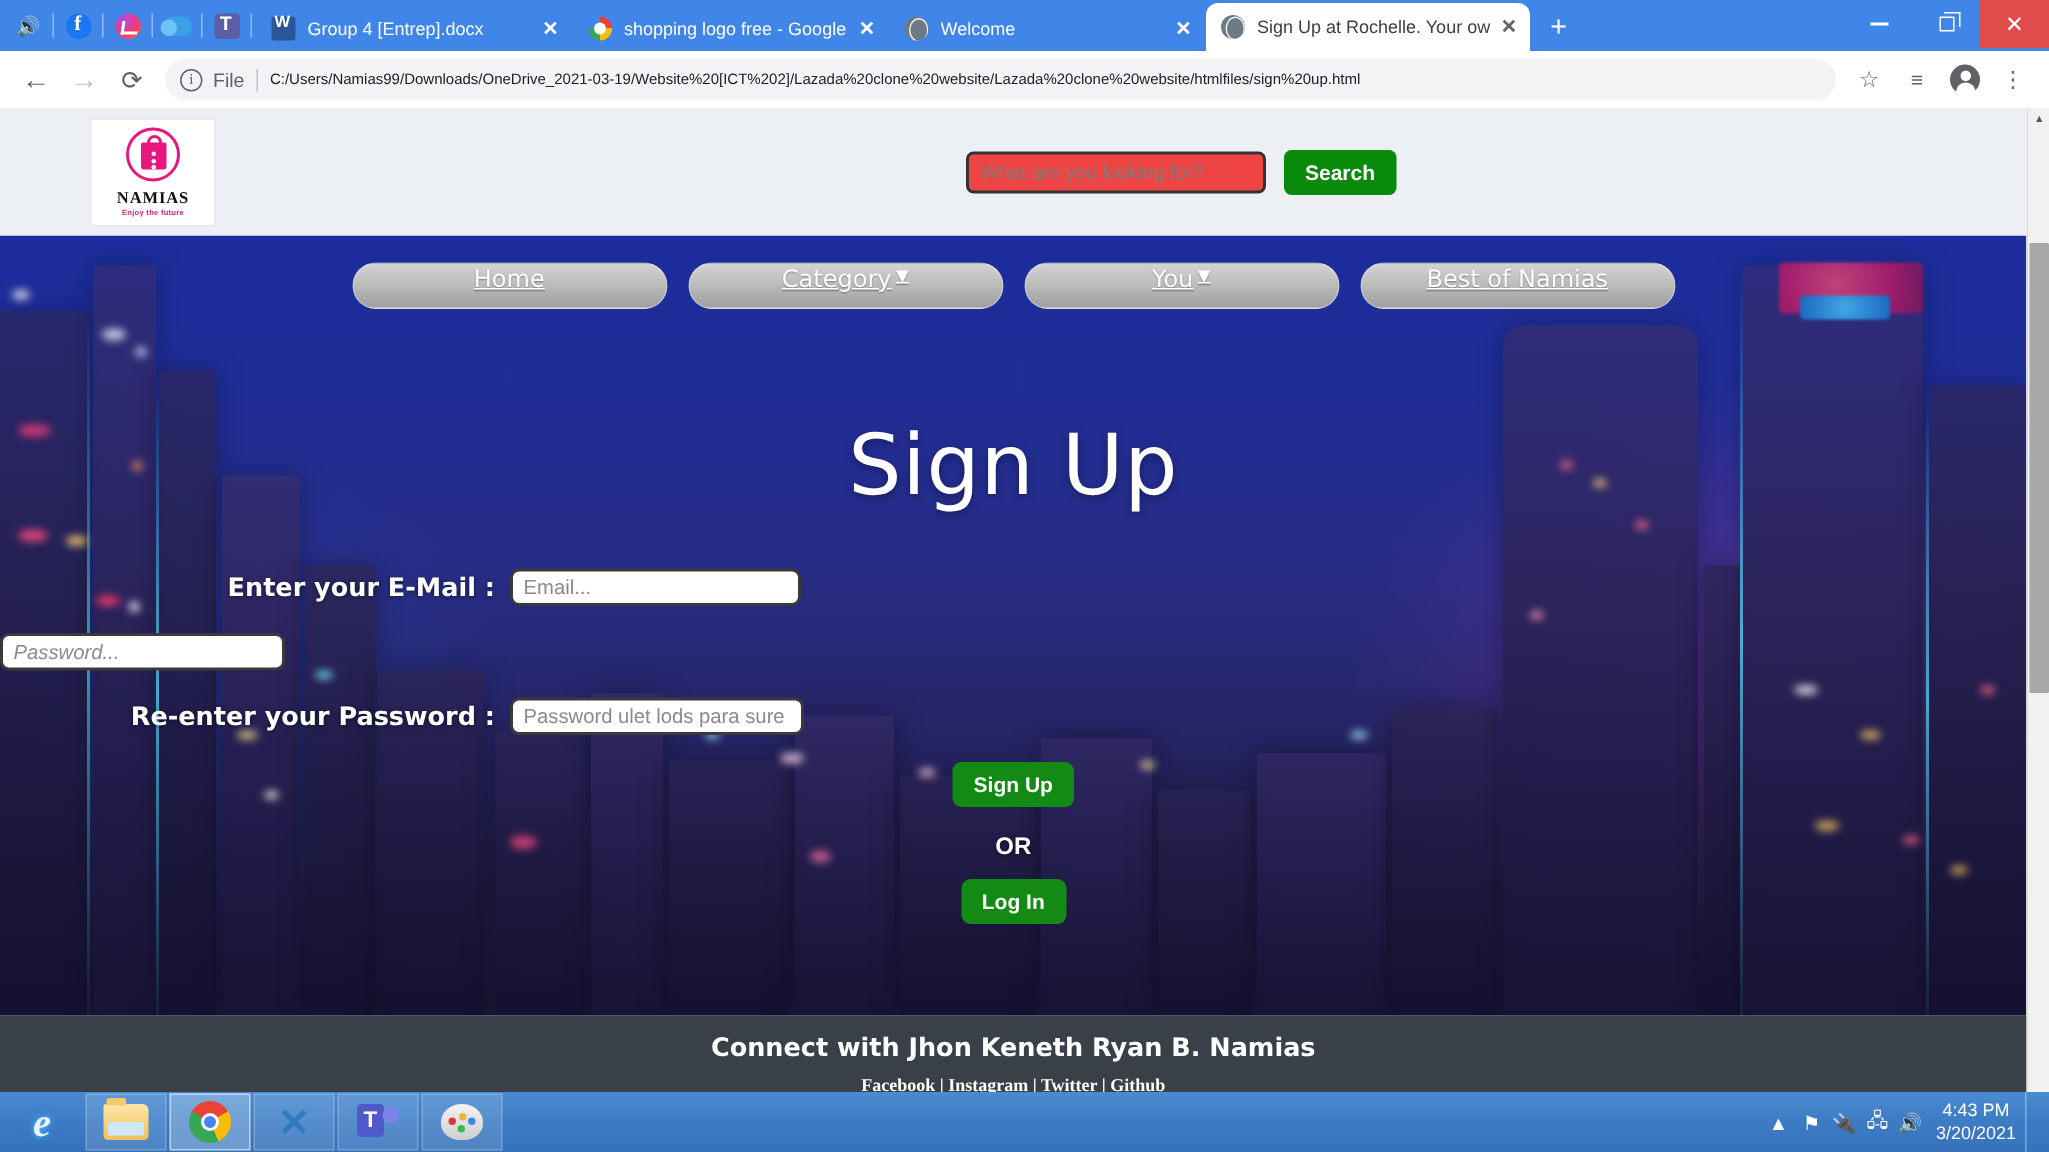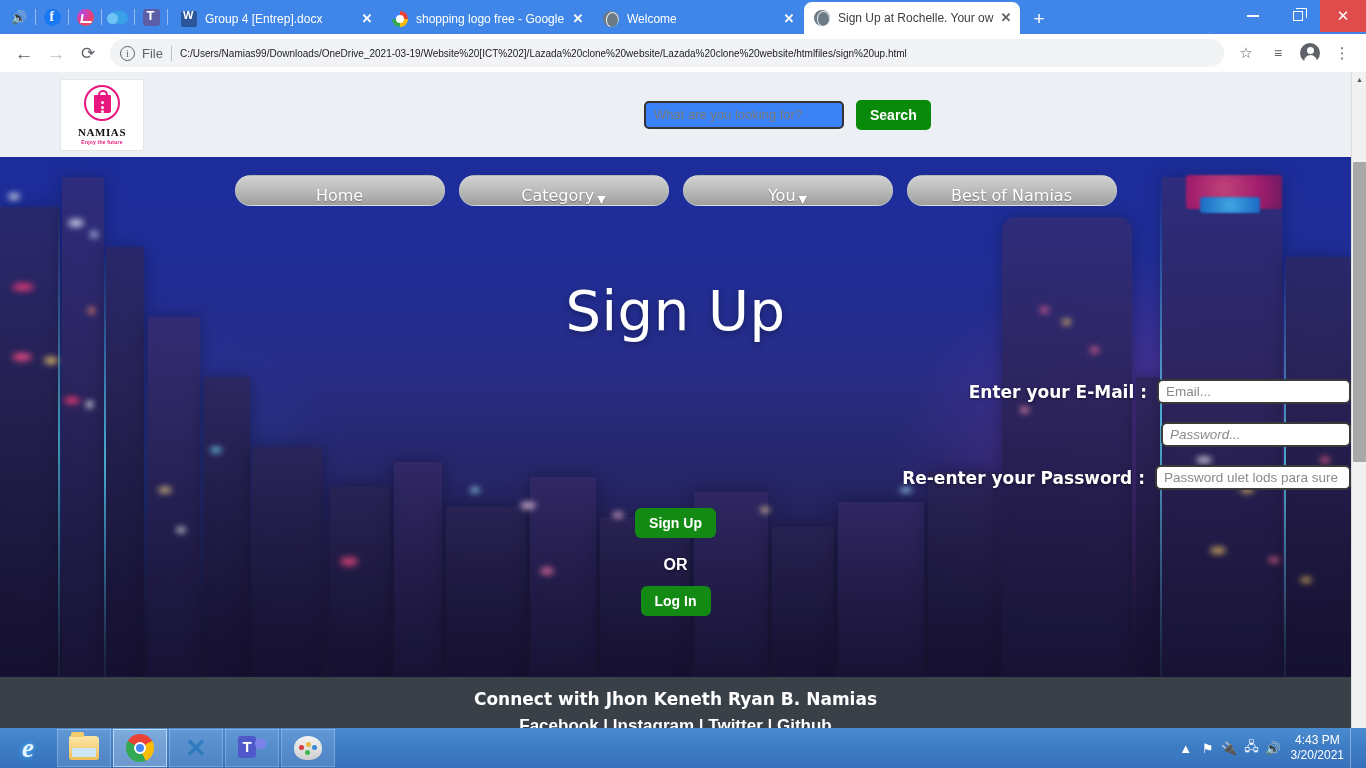--- a/index.html
+++ b/index.html
@@ -123,21 +123,21 @@
     border:2px solid #e8167f; border-bottom:none; border-radius:6px 6px 0 0;
   }
   .logo-dots { position:absolute; left:17px; top:15px; }
   .logo-dots i { display:block; width:3px; height:3px; border-radius:50%; background:#fff; margin:1.5px 0 1.5px 2px; }
   .logo-name { font-size:11px; font-weight:bold; letter-spacing:.6px; color:#111; font-family:"Liberation Serif", serif; margin-top:1px; }
   .logo-tag { font-size:5px; font-weight:bold; color:#e8167f; letter-spacing:.2px; margin-top:1px; }
 
   .search-wrap { display:flex; align-items:center; margin-left:500px; }
   .search-input {
     width:200px; height:28px; border:2px solid #333; border-radius:5px;
-    background:#3b82f6; font-size:13px; padding:0 8px; color:#333;
+    background:#ef4444; font-size:13px; padding:0 8px; color:#333;
     font-family:"Liberation Sans", sans-serif; outline:none;
   }
   .search-input::placeholder { color:#7a7a7a; }
   .search-btn {
     margin-left:12px; height:30px; padding:0 14px; background:#0a8a0a; color:#fff;
     border:none; border-radius:5px; font-size:14px; font-weight:bold; cursor:pointer;
     font-family:"Liberation Sans", sans-serif;
   }
 
   
@@ -164,37 +164,38 @@
   .hero-veil { position:absolute; inset:0; background:linear-gradient(180deg, rgba(25,40,150,.30), rgba(20,25,90,.12) 45%, rgba(10,10,40,.35)); }
 
   
   .navbar {
     position:relative; z-index:4; display:flex; justify-content:center;
     gap:14px; padding-top:18px;
   }
   .nav-btn {
     width:210px; height:31px; border-radius:17px;
     background:linear-gradient(180deg,#d2d2d2 0%, #bdbdbd 45%, #9e9e9e 100%);
-    display:flex; align-items:flex-end; justify-content:center;
+    display:flex; align-items:flex-start; justify-content:center;
     color:#fff; font-size:16px; cursor:pointer;
     font-family:"DejaVu Sans", sans-serif;
     text-shadow:0 1px 1px rgba(0,0,0,.35);
     border:1px solid rgba(255,255,255,.25);
+    text-decoration:underline;
   }
   .caret { font-size:11px; margin-left:3px; position:relative; top:1px; }
 
   
   .signup-title {
     position:relative; z-index:4; text-align:center; color:#fff;
     font-size:56px; font-family:"DejaVu Sans", sans-serif; font-weight:400;
     margin-top:72px; letter-spacing:.5px;
     text-shadow:0 2px 6px rgba(0,0,0,.35);
   }
   .form { position:relative; z-index:4; margin-top:36px; }
-  .frow { display:flex; align-items:center; justify-content:flex-end; margin-bottom:18px;margin-left:20px; }
+  .frow { display:flex; align-items:center; justify-content:flex-start; margin-bottom:18px; }
   .flabel {
     color:#fff; font-size:17px; font-weight:bold; text-align:right;
     font-family:"DejaVu Sans", sans-serif; padding-right:10px;
     text-shadow:0 1px 3px rgba(0,0,0,.5);
     width:340px;
   }
   .finput {
     height:25px; border:2px solid #3a3a3a; border-radius:6px; background:#fff;
     font-size:13.5px; padding:0 7px; color:#333; outline:none;
     font-family:"Liberation Sans", sans-serif;
@@ -220,22 +221,22 @@
   
   .footer {
     position:relative; z-index:4; background:#3a4048; height:51px;
     padding-top:12px; text-align:center; overflow:hidden;
   }
   .f-line1 {
     color:#fff; font-size:17px; font-weight:bold;
     font-family:"DejaVu Sans", sans-serif;
   }
   .f-line2 {
-    color:#fff; font-size:17px; font-weight:bold; margin-top:7px;
-    font-family:Liberation Sans, sans-serif;
+    color:#fff; font-size:12px; font-weight:bold; margin-top:7px;
+    font-family:Liberation Serif, serif;
   }
 
   
   .scrollbar {
     position:absolute; right:0; top:0; width:15px; height:656px; background:#f1f1f1;
     border-left:1px solid #dcdcdc;
   }
   .sb-up, .sb-down { width:15px; height:15px; display:flex; align-items:center; justify-content:center; font-size:7px; color:#555; }
   .sb-thumb { position:absolute; top:90px; left:1px; width:13px; height:300px; background:#a8a8a8; border-radius:1px; }
 

